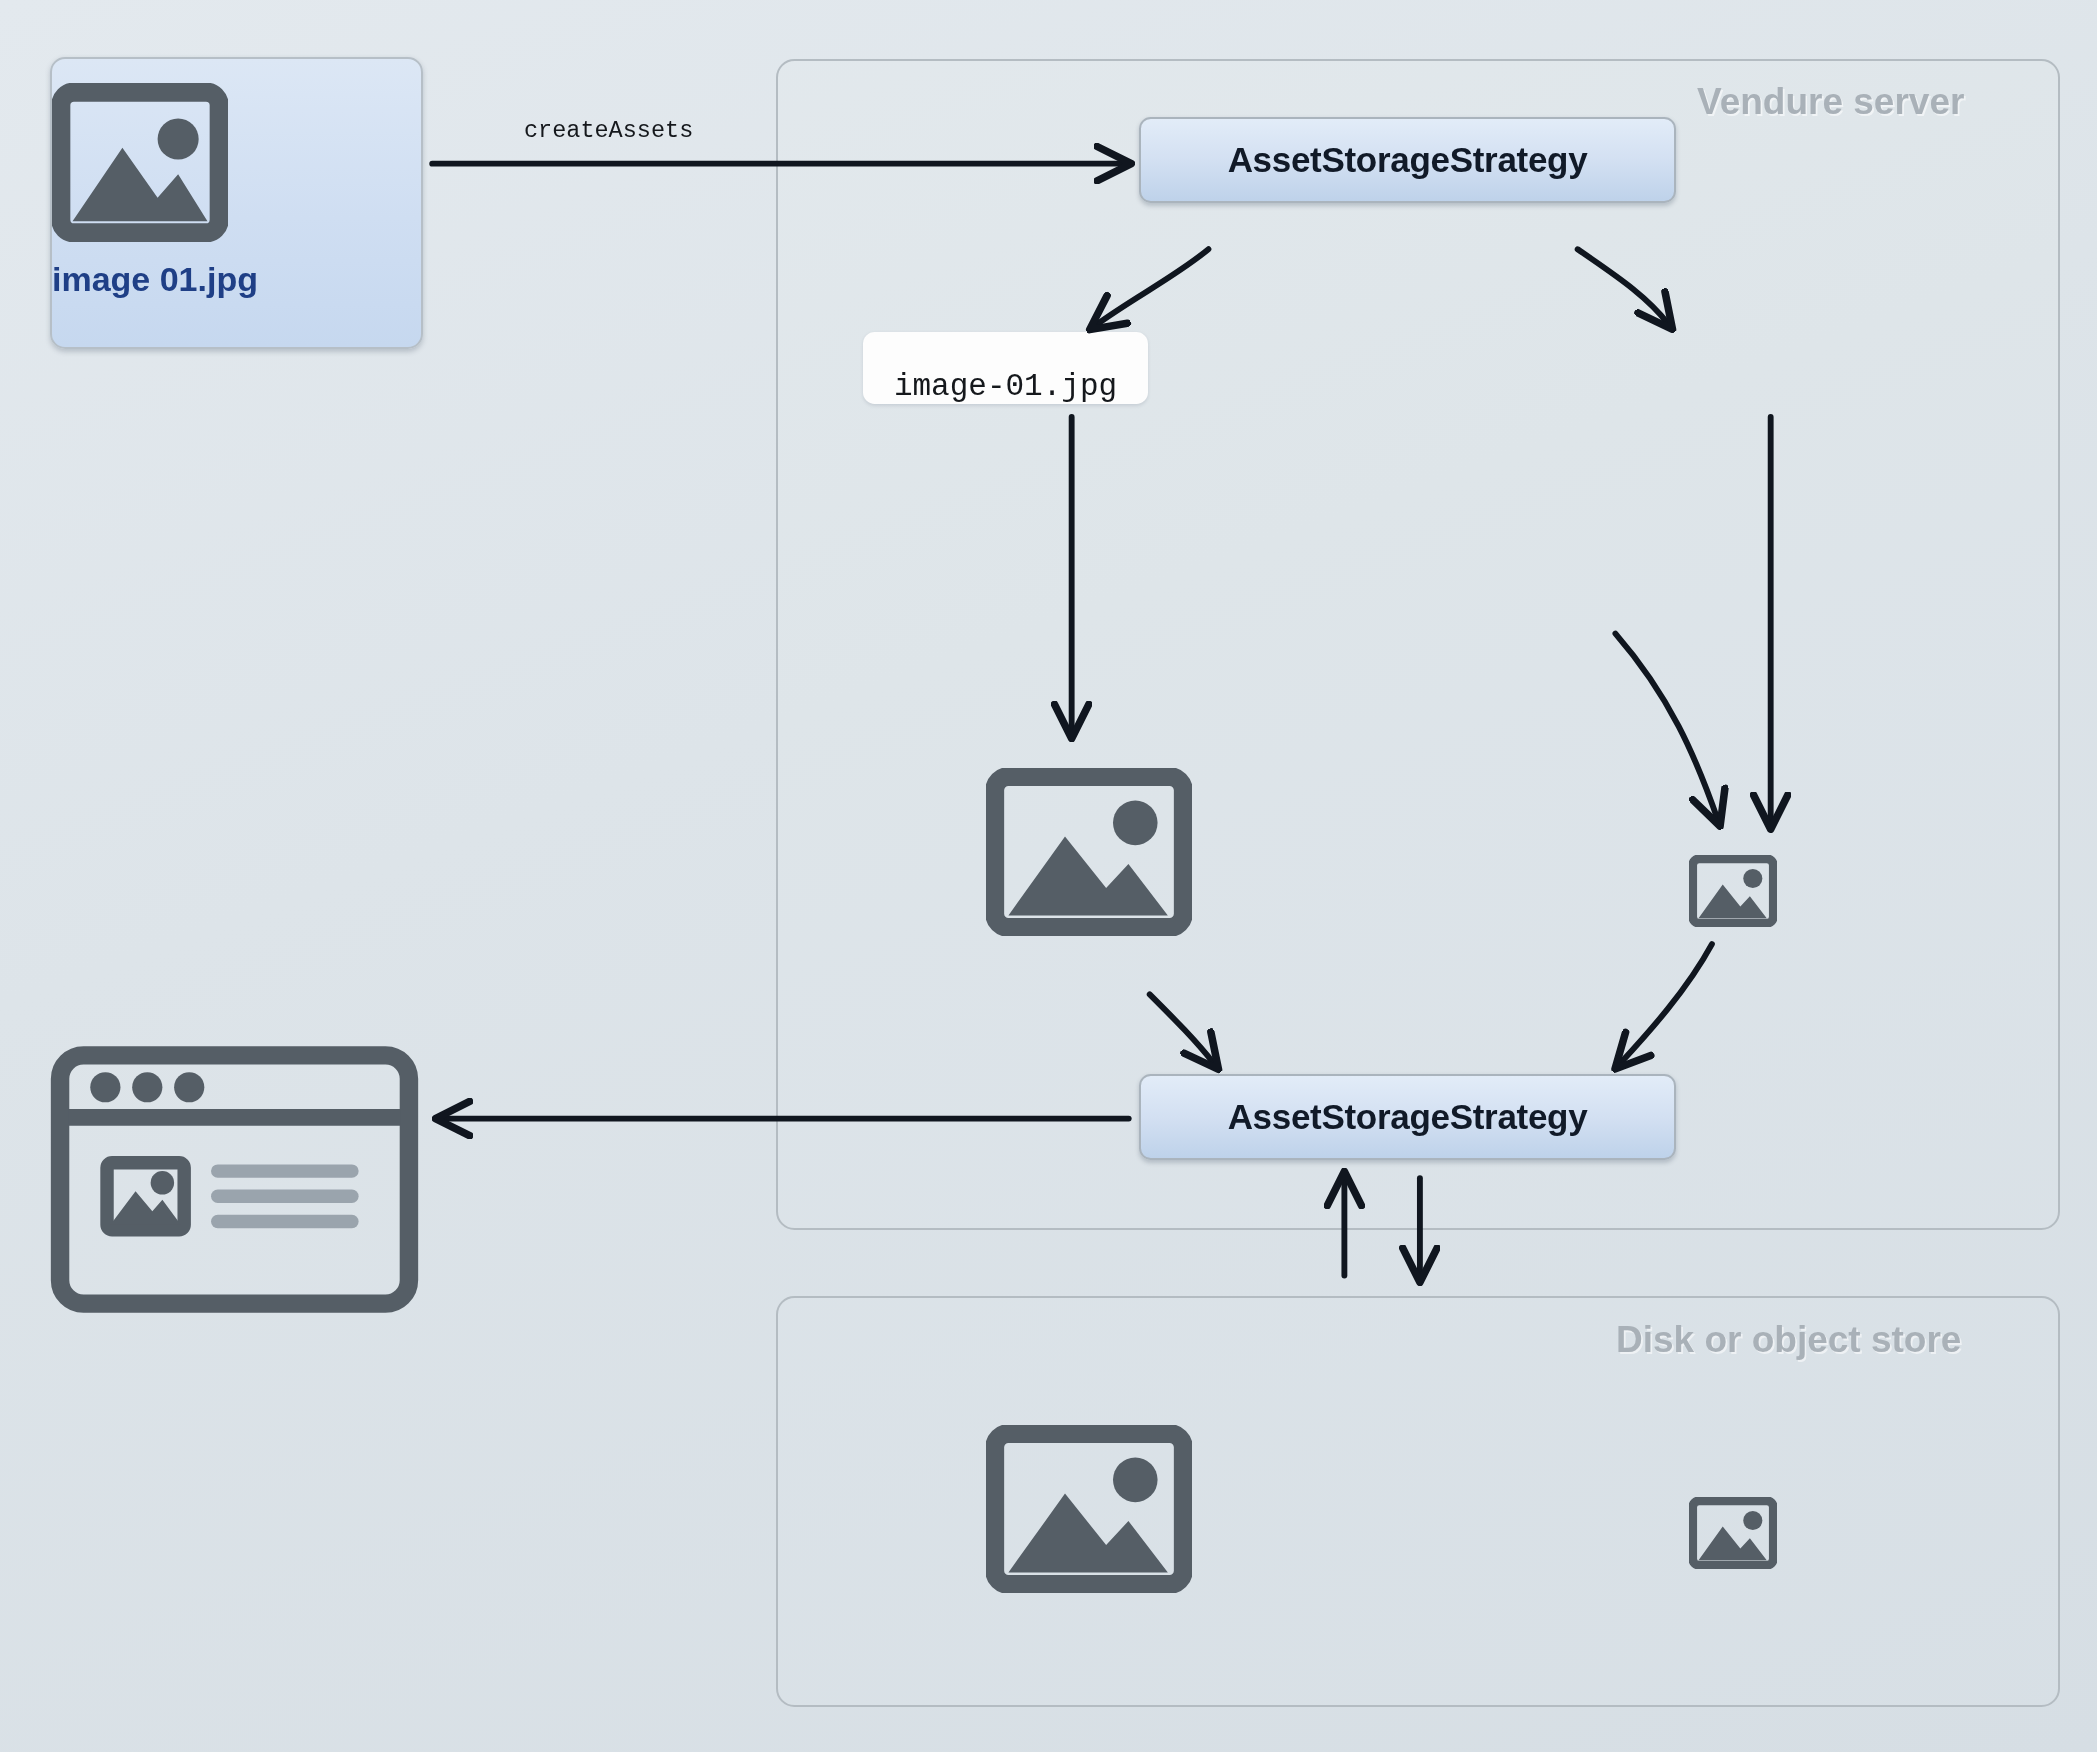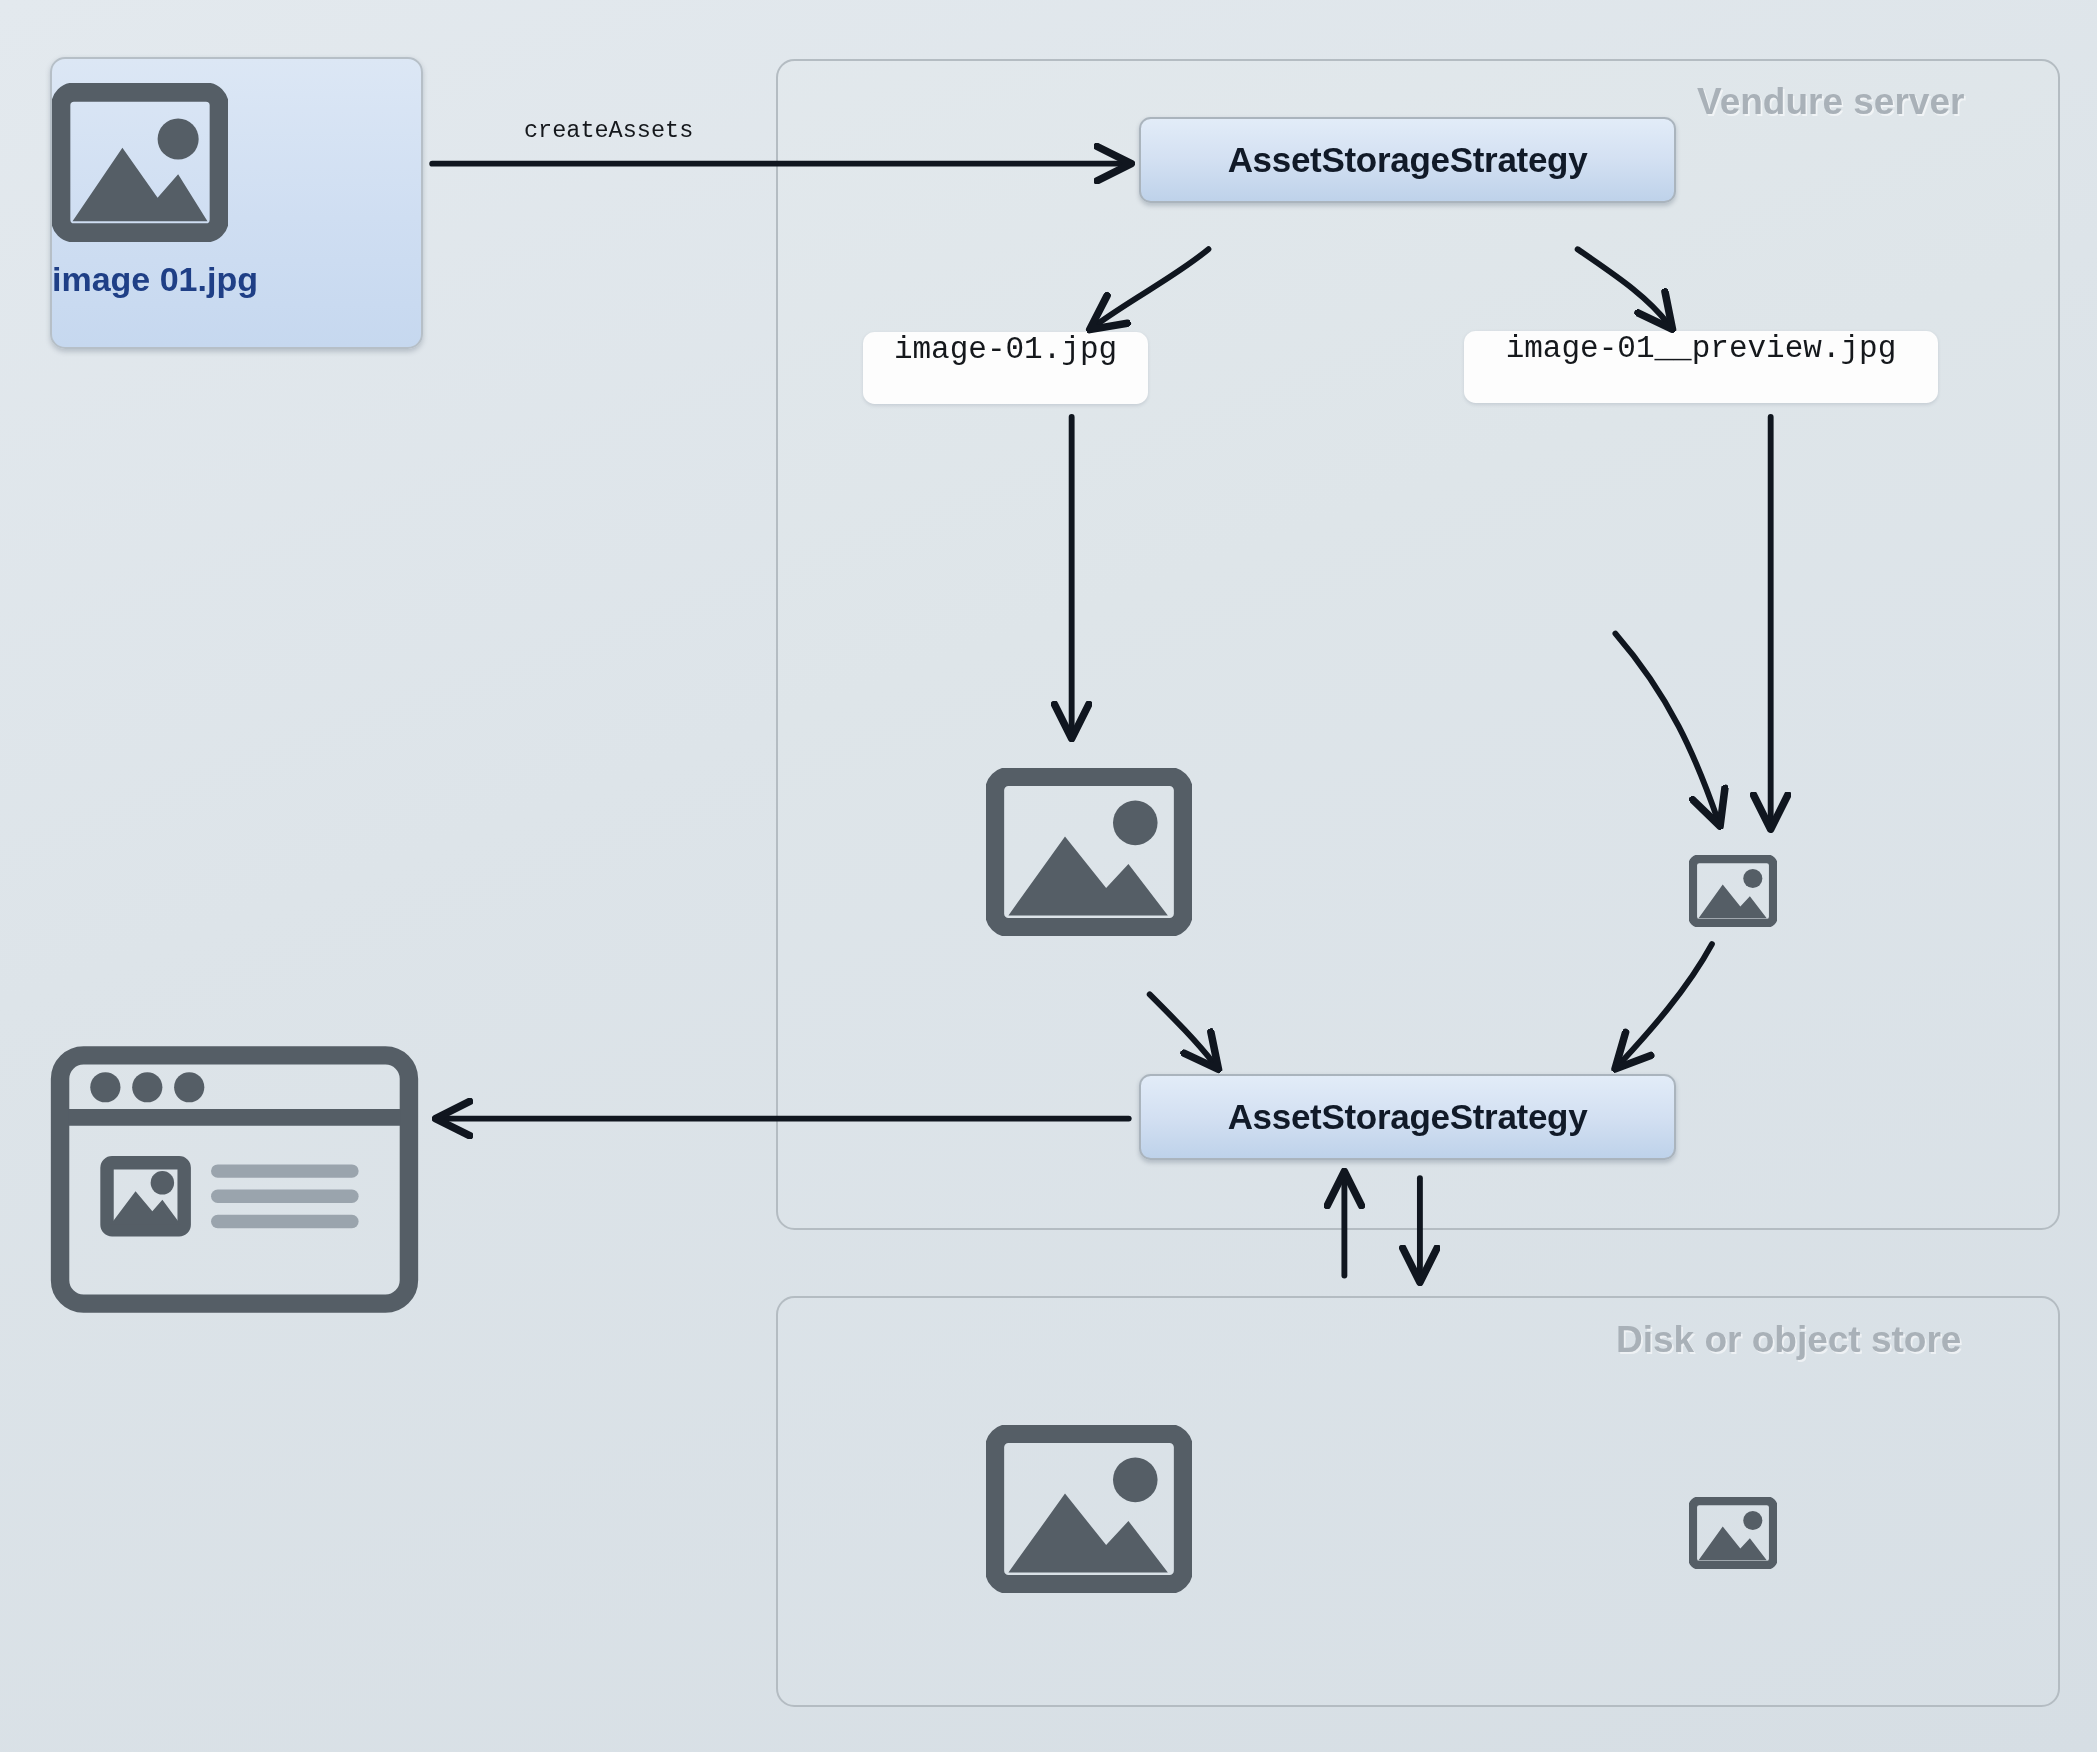--- a/index.html
+++ b/index.html
@@ -76,21 +76,21 @@
     letter-spacing: -0.3px;
   }
 
   
   .filename-chip {
     position: absolute;
     box-sizing: border-box;
     border-radius: 11.7px;
     background: #fdfdfd;
     display: flex;
-    align-items: flex-start;
+    align-items: flex-end;
     justify-content: center;
     box-shadow: 0 1.7px 3.4px rgba(100,112,126,0.18);
   }
   .filename-text {
     font-family: "Liberation Mono", "DejaVu Sans Mono", monospace;
     font-size: 31px;
     color: #15181c;
     white-space: nowrap;
   }
 
@@ -140,23 +140,20 @@
 
 
   <div class="strategy-box" style="left:1139px; top:1074px; width:537px; height:86px;">
     <span class="strategy-label">AssetStorageStrategy</span>
   </div>
 
   <div class="filename-chip" style="left:863px; top:332px; width:285px; height:72px;">
     <span class="filename-text">image-01.jpg</span>
   </div>
 
-  <div class="filename-chip" style="left:1464px; top:331px; width:474px; height:72px;">
-    <span class="filename-text">image-01__preview.jpg</span>
-  </div>
 
   <div class="edge-label" style="left:478px; top:117px;margin-left:46px;">createAssets</div>
 
   <div class="icon-abs" style="left:986px; top:768px;">
     <svg width="206" height="168" viewBox="0 0 120 98">
       <rect x="5" y="5" width="110" height="88" rx="8" ry="8" fill="none" stroke="#555e66" stroke-width="11"></rect>
       <circle cx="87" cy="32" r="13" fill="#555e66"></circle>
       <path d="M13 86 L46 40 L70 70 L83 56 L106 86 Z" fill="#555e66"></path>
     </svg>
   </div>

